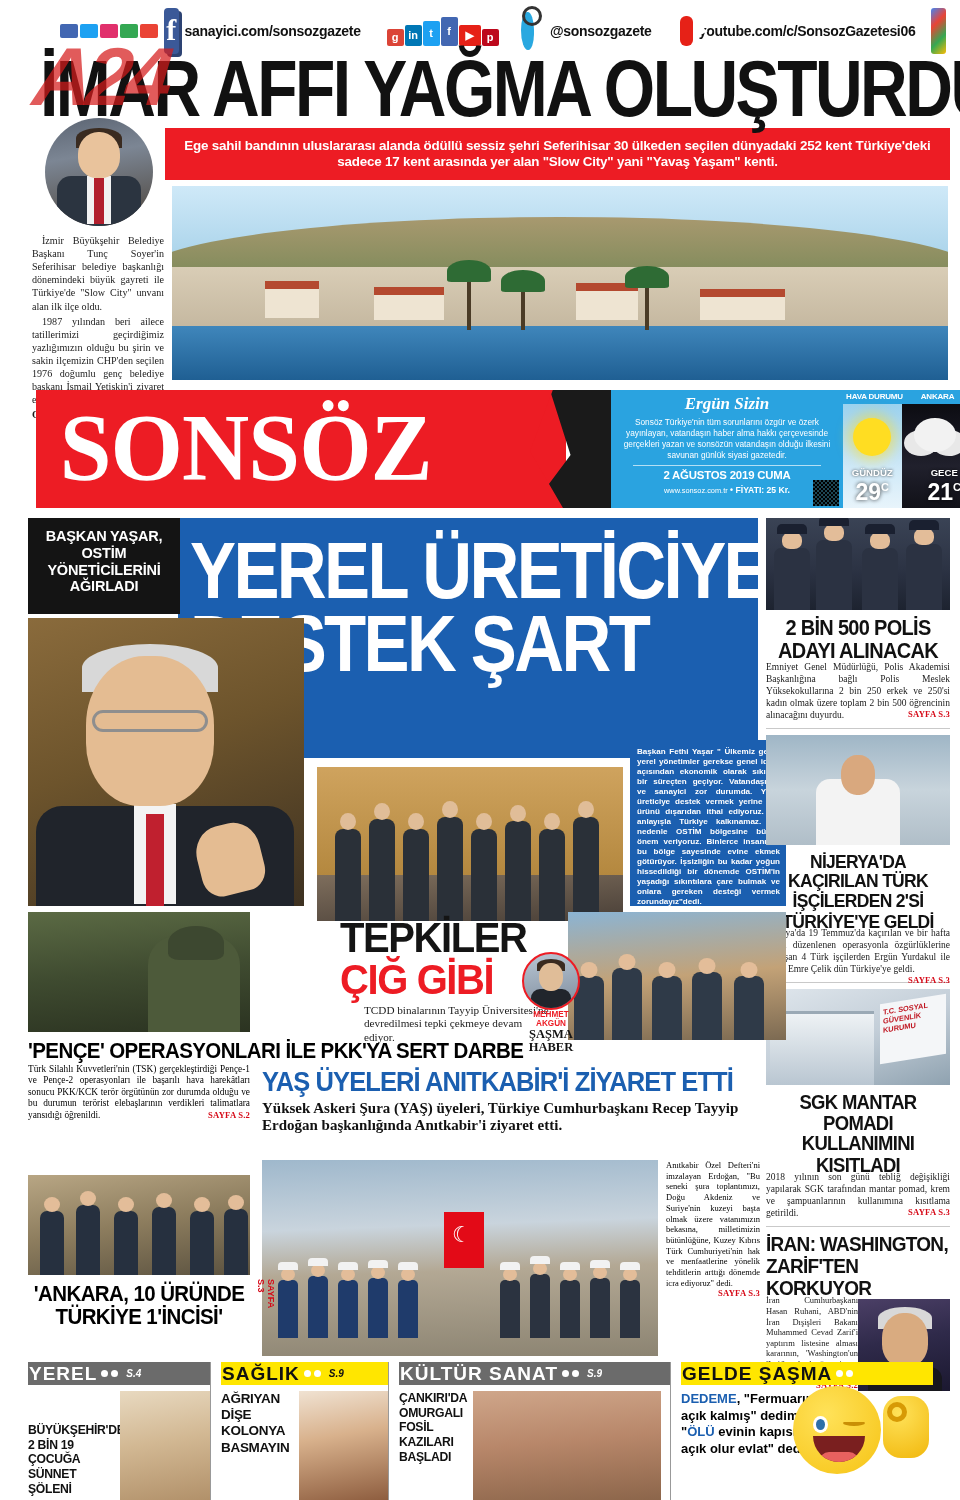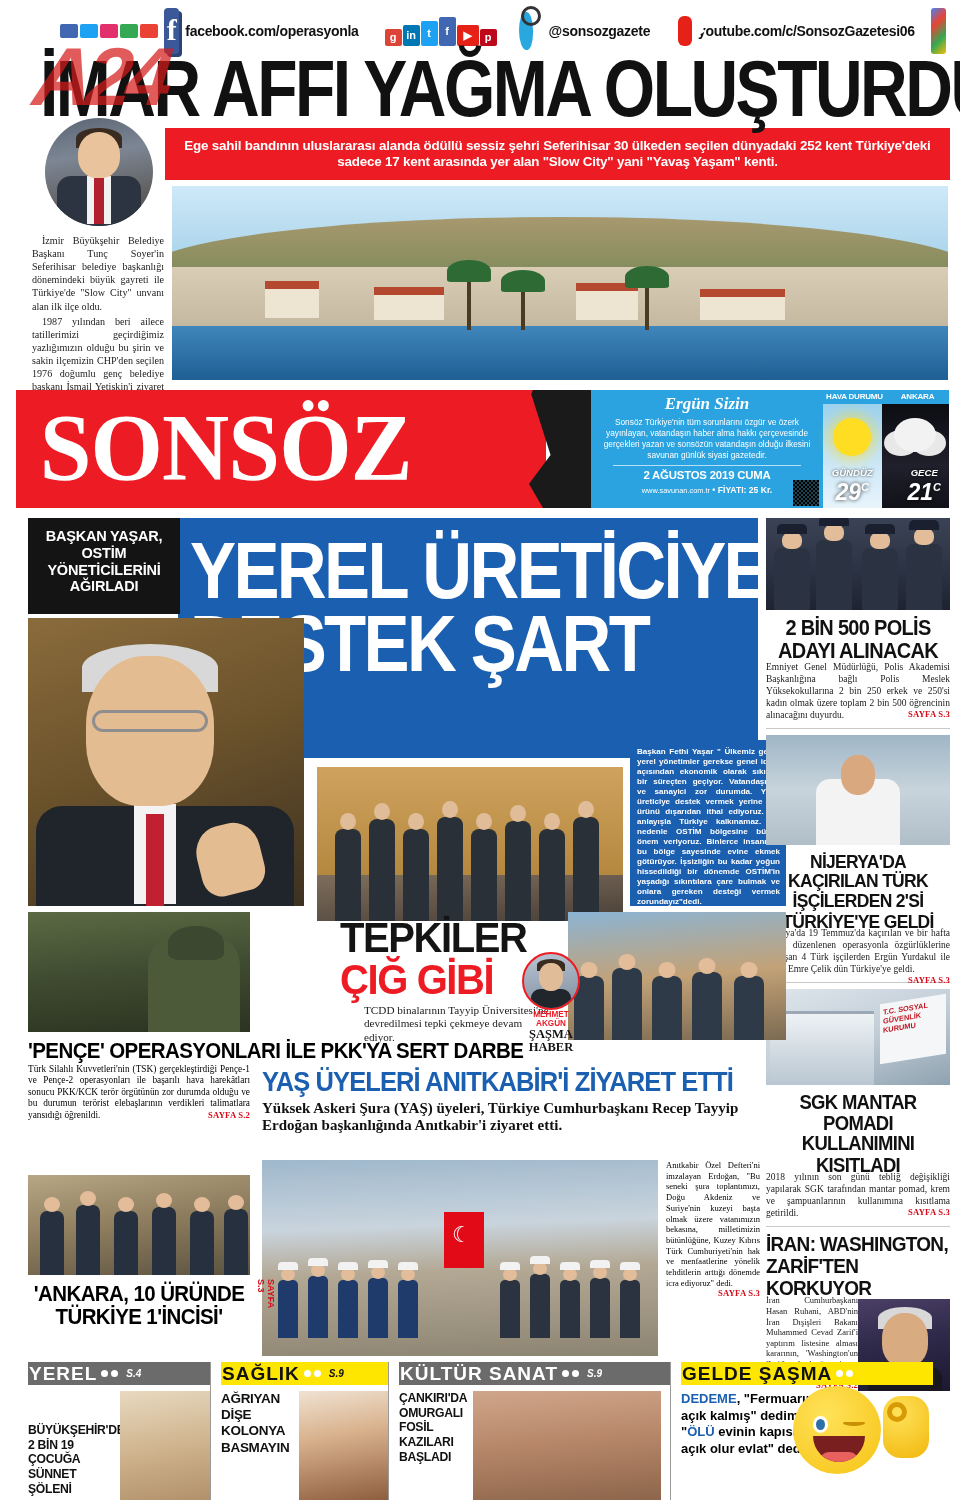--- a/index.html
+++ b/index.html
@@ -116,21 +116,21 @@
             background: linear-gradient(180deg,#d9cdb6,#c4b79f); }
   .tp-sea { position:absolute; left:0; bottom:0; width:100%; height:28%;
             background: linear-gradient(180deg,#3f86bb,#1f5f93); }
   .palm { position:absolute; width:4px; height:54px; background:#4a3b26; bottom:26%; }
   .palm:before{ content:""; position:absolute; top:-16px; left:-20px;
      width:44px;height:22px; background:#2e6b34; border-radius:50% 50% 10% 10%; }
   .roof { position:absolute; background:#b4492f; }
   .wall { position:absolute; background:#eee4d2; }
 
   
-  .masthead { position: absolute; left: 16px; top: 390px; width: 905px; height: 104px; }
+  .masthead { position: absolute; left: 36px; top: 390px; width: 905px; height: 104px; }
   .mh-red {
     position:absolute; left:0; top:0; width:530px; height:118px;
     background:#ed1c24; overflow:hidden;
   }
   .mh-logo {
     position:absolute; left:18px; top:4px;
     font-family: "Liberation Serif", serif;
     font-size: 96px; font-weight: bold; color: #fff;
     letter-spacing: -1px; line-height: 1.12;
     transform: scaleX(0.97);
@@ -164,21 +164,21 @@
     background:
       repeating-linear-gradient(0deg,#2aa3e0 0 2px,#0d5d8c 2px 4px),
       repeating-linear-gradient(90deg,#2aa3e0 0 2px,#0d5d8c 2px 4px);
     background-blend-mode: difference;
   }
   .weather { position:absolute; left:807px; top:0; width:126px; height:118px; }
   .w-head { display:flex; height:14px; }
   .w-head div { flex:1; background:#2aa3e0; color:#fff; font-size:8px;
      font-weight:bold; text-align:center; line-height:14px; letter-spacing:-0.2px; }
   .w-body { display:flex; height:104px; }
-  .w-day, .w-night { flex:1; position:relative;font-style:italic; }
+  .w-day, .w-night { flex:1; position:relative; }
   .w-day { background: linear-gradient(180deg,#9bd2ef,#cfe9f8 62%,#e8f4fb); }
   .w-night { background: linear-gradient(180deg,#0c0c12,#20202c 60%,#111118); padding-left: 9px; }
   .sun { position:absolute; left:50%; top:14px; transform:translateX(-50%);
      width:38px;height:38px;border-radius:50%;background:#ffdd22;
      box-shadow:0 0 12px 5px rgba(255,221,34,.5); }
   .moon-cloud { position:absolute; left:50%; top:14px; transform:translateX(-50%);
      width:42px;height:34px;border-radius:50%;background:#f2f2f2;
      box-shadow: -14px 8px 0 -4px #e8e8e8, 14px 8px 0 -4px #e8e8e8; }
   .w-label { position:absolute; bottom:30px; width:100%; text-align:center;
      font-size:9.6px; font-weight:bold; color:#fff;
@@ -483,21 +483,21 @@
 
   <div class="social-bar">
     <div class="sm-logos">
       <div class="sm-tile" style="background:#4267b2"></div>
       <div class="sm-tile" style="background:#1da1f2"></div>
       <div class="sm-tile" style="background:#e1306c"></div>
       <div class="sm-tile" style="background:#34a853"></div>
       <div class="sm-tile" style="background:#ea4335"></div>
     </div>
     <div class="fb-cube">f</div>
-    <span class="sm-url">facebook.com/operasyonla</span>
+    <span class="sm-url">sanayici.com/sonsozgazete</span>
     <div class="icon-row" style="margin-left:20px">
       <div class="sq" style="background:#db4437">g</div>
       <div class="sq" style="background:#0077b5;height:21px;line-height:21px">in</div>
       <div class="sq" style="background:#1da1f2;height:25px;line-height:25px">t</div>
       <div class="sq" style="background:#4267b2;height:29px;line-height:29px">f</div>
       <div class="sq" style="background:#e62117;height:21px;line-height:21px;width:22px">▶</div>
       <div class="sq" style="background:#bd081c">p</div>
     </div>
     <div class="twitter-bird" style="margin-left:16px"></div>
     <span class="sm-url" style="margin-left:10px">@sonsozgazete</span>
@@ -548,21 +548,21 @@
       <div class="mh-logo">SONSÖZ</div>
     </div>
     <div class="mh-swoosh"></div>
     <div class="mh-swoosh-red"></div>
     <div class="mh-info">
       <div class="mh-slogan-title">Ergün Sizin</div>
       <div class="mh-slogan-body">Sonsöz Türkiye'nin tüm sorunlarını özgür ve özerk yayınlayan, vatandaşın haber alma hakkı çerçevesinde gerçekleri yazan ve sonsözün vatandaşın olduğu ilkesini savunan günlük siyasi gazetedir.</div>
       <div class="mh-rule"></div>
       <div class="mh-date">2 AĞUSTOS 2019 CUMA</div>
       <div class="mh-foot">
-        <span class="www">www.savunan.com.tr</span>
+        <span class="www">www.sonsoz.com.tr</span>
         <span> • </span>
         <span>FİYATI: 25 Kr.</span>
       </div>
       <div class="qr"></div>
     </div>
     <div class="weather">
       <div class="w-head">
         <div>HAVA DURUMU</div>
         <div>ANKARA</div>
       </div>

